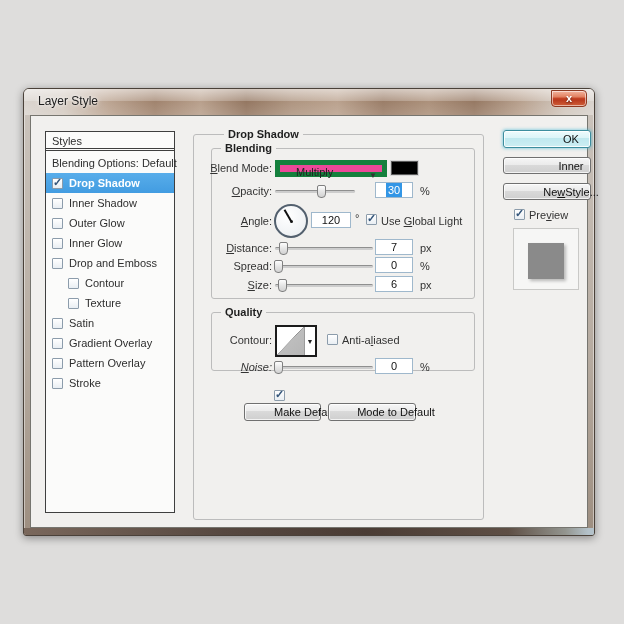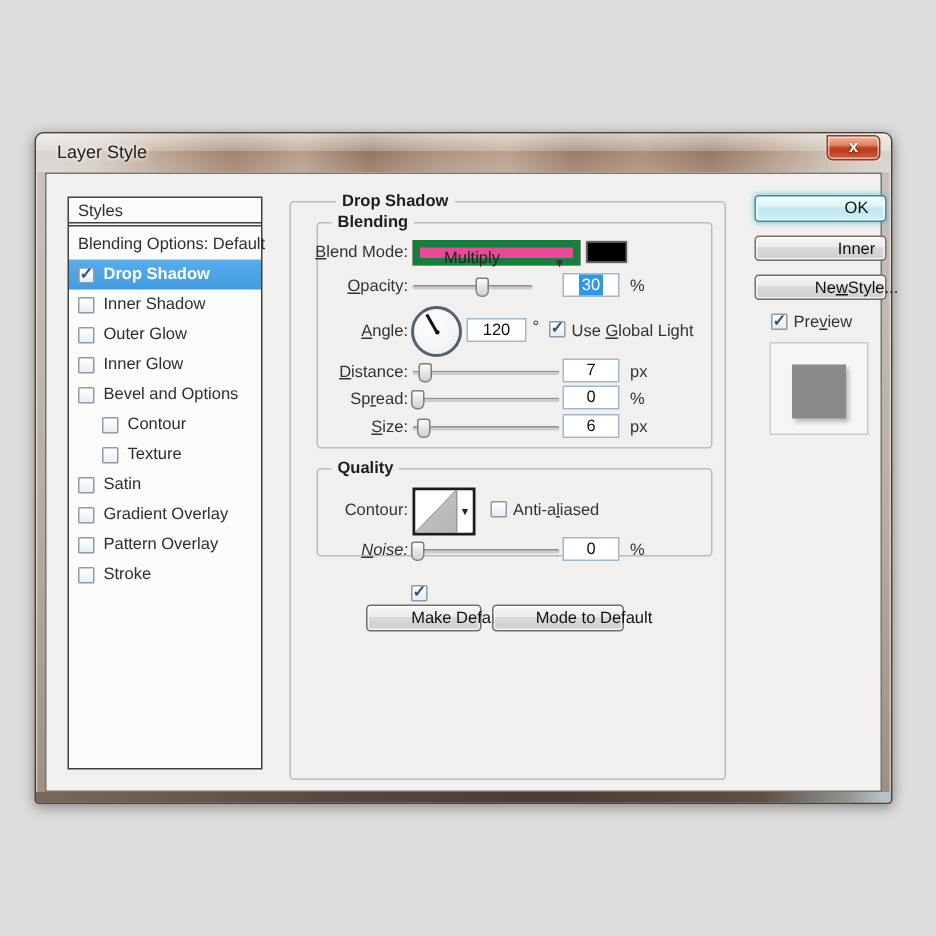--- a/index.html
+++ b/index.html
@@ -190,21 +190,21 @@
           <div class="style-item">
     <span class="cb"></span>
     <span class="sl-label">Outer Glow</span>
   </div>
           <div class="style-item">
     <span class="cb"></span>
     <span class="sl-label">Inner Glow</span>
   </div>
           <div class="style-item">
     <span class="cb"></span>
-    <span class="sl-label">Bevel and Options</span>
+    <span class="sl-label">Drop and Emboss</span>
   </div>
           <div class="style-item indent">
     <span class="cb"></span>
     <span class="sl-label">Contour</span>
   </div>
           <div class="style-item indent">
     <span class="cb"></span>
     <span class="sl-label">Texture</span>
   </div>
           <div class="style-item">

